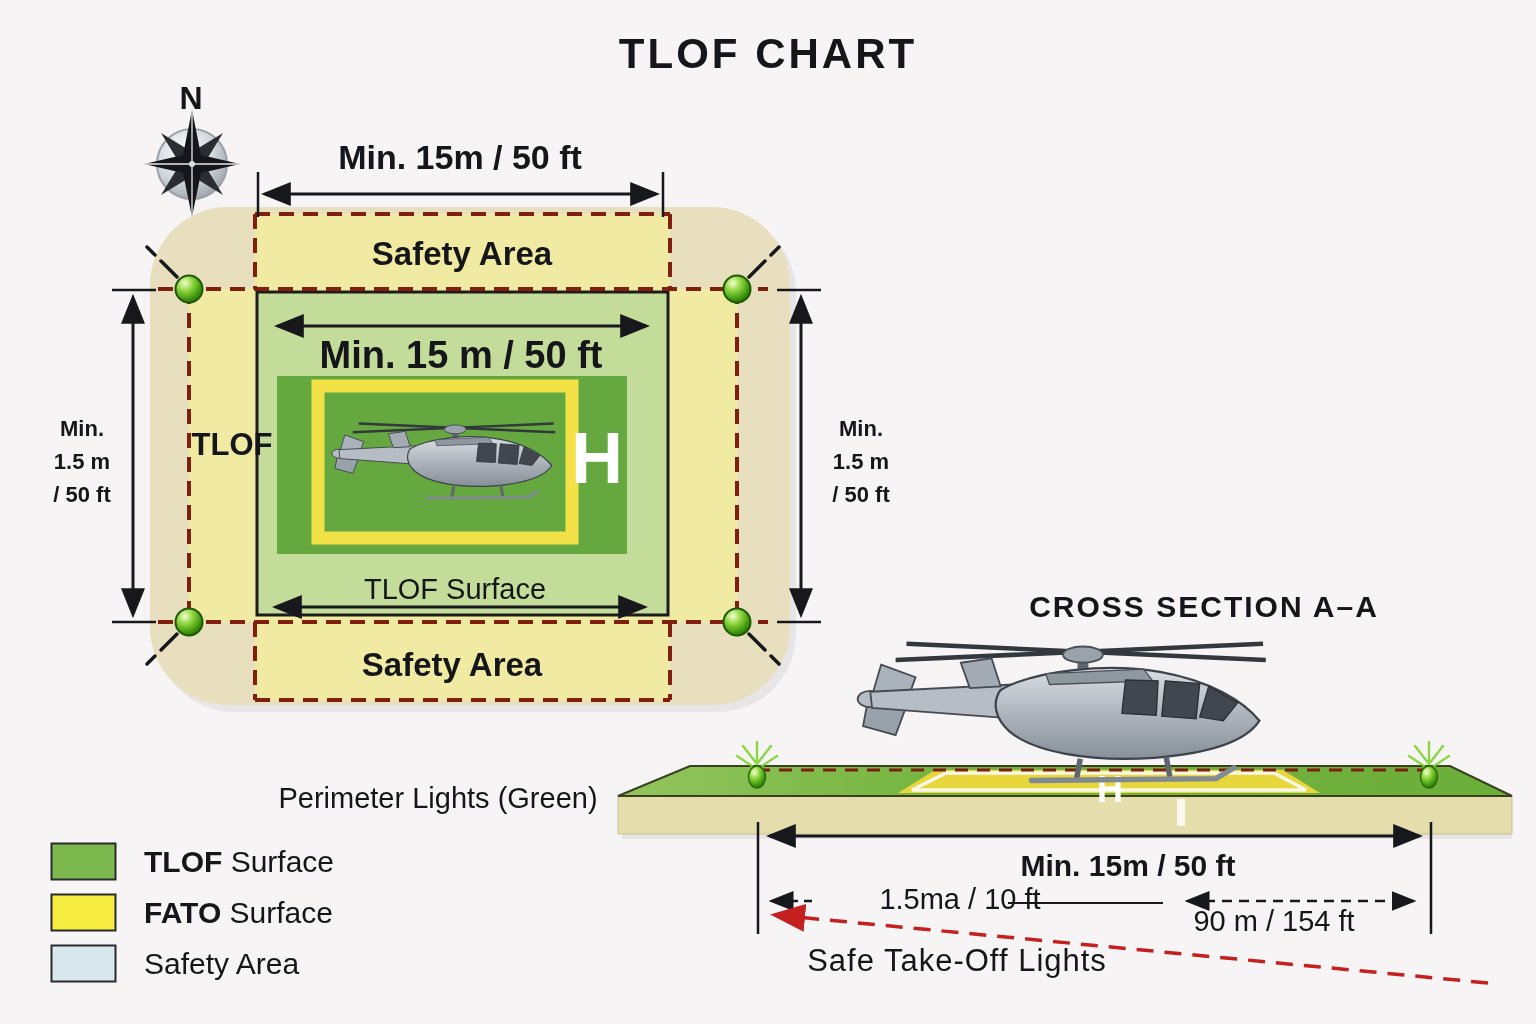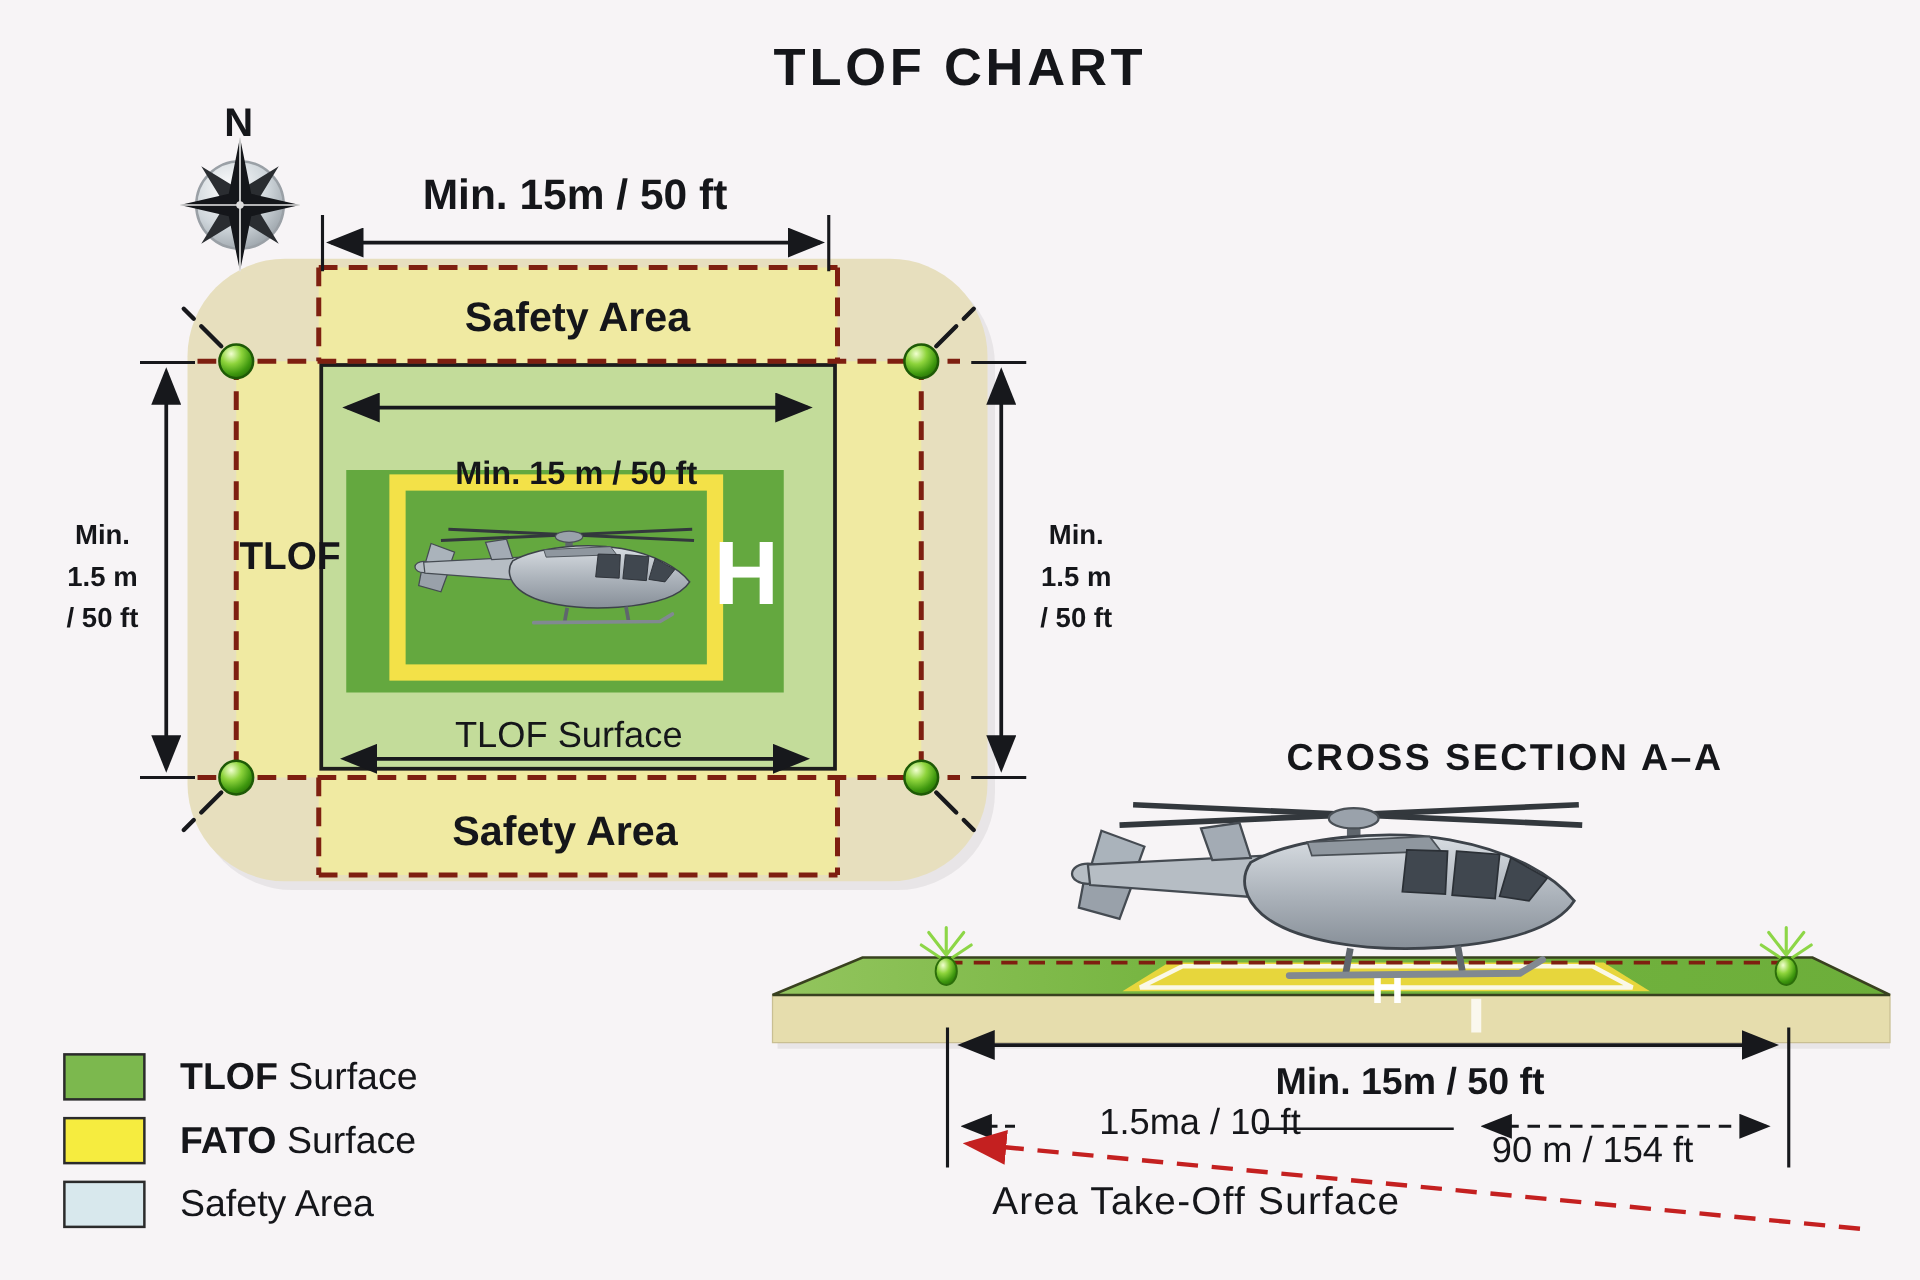--- a/index.html
+++ b/index.html
@@ -7,21 +7,21 @@
     position:relative;width:1536px;height:1024px;overflow:hidden;
     background:#f7f4f6;font-family:"Liberation Sans",sans-serif;color:#15161a;
   }
   .stage svg.scene{position:absolute;left:0;top:0;}
   .lbl{position:absolute;white-space:nowrap;transform:translate(-50%,-50%);color:#15161a;text-align:center;}
   .b{font-weight:700;}
   .title{font-size:42px;font-weight:700;letter-spacing:3px;}
   .xs-title{font-size:30px;font-weight:700;letter-spacing:2px;margin-left:20px;}
   .dim{font-weight:700;}
   .dim-top{font-size:34px;}
-  .dim-inner{font-size:26px;margin-top:24px;}
+  .dim-inner{font-size:38px;}
   .dim-xs{font-size:30px;}
   .safety{font-size:33px;font-weight:700;}
   .tlof-tag{font-size:31px;font-weight:700;}
   .tlof-surface{font-size:29px;}
   .small-dim{font-size:29px;}
   .peri{font-size:29px;}
   .takeoff{font-size:31px;letter-spacing:1px;}
   .north{font-size:32px;font-weight:700;}
   .side-dim{text-align:center;font-size:22px;font-weight:700;line-height:33px;}
   .legend-row{position:absolute;display:flex;align-items:center;gap:26px;}
@@ -212,28 +212,29 @@
   </div>
 
   <div class="lbl side-dim" style="left:861px;top:461px;">
     <div>Min.</div>
     <div>1.5 m</div>
     <div>/ 50 ft</div>
   </div>
 
   <div class="lbl xs-title" style="left:1184px;top:607px;">CROSS SECTION A–A</div>
 
+  <div class="lbl peri" style="left:438px;top:798px;">Perimeter Lights (Green)</div>
 
   <div class="lbl dim dim-xs" style="left:1128px;top:866px;">Min. 15m / 50 ft</div>
 
   <div class="lbl small-dim" style="left:960px;top:899px;">1.5ma / 10 ft</div>
 
   <div class="lbl small-dim" style="left:1274px;top:921px;">90 m / 154 ft</div>
 
-  <div class="lbl takeoff" style="left:957px;top:961px;">Area Take-Off Surface</div>
+  <div class="lbl takeoff" style="left:957px;top:961px;">Safe Take-Off Lights</div>
 
   <div class="legend-row" style="left:50px;top:842px;">
     <svg width="68" height="40">
       <rect x="1.5" y="1.5" width="64" height="36" stroke="#2b2b2b" stroke-width="2" fill="#7cb84e"></rect>
     </svg>
     <span class="txt"><span class="b">TLOF</span><span> Surface</span></span>
   </div>
   <div class="legend-row" style="left:50px;top:893px;">
     <svg width="68" height="40">
       <rect x="1.5" y="1.5" width="64" height="36" stroke="#2b2b2b" stroke-width="2" fill="#f6ec3f"></rect>

